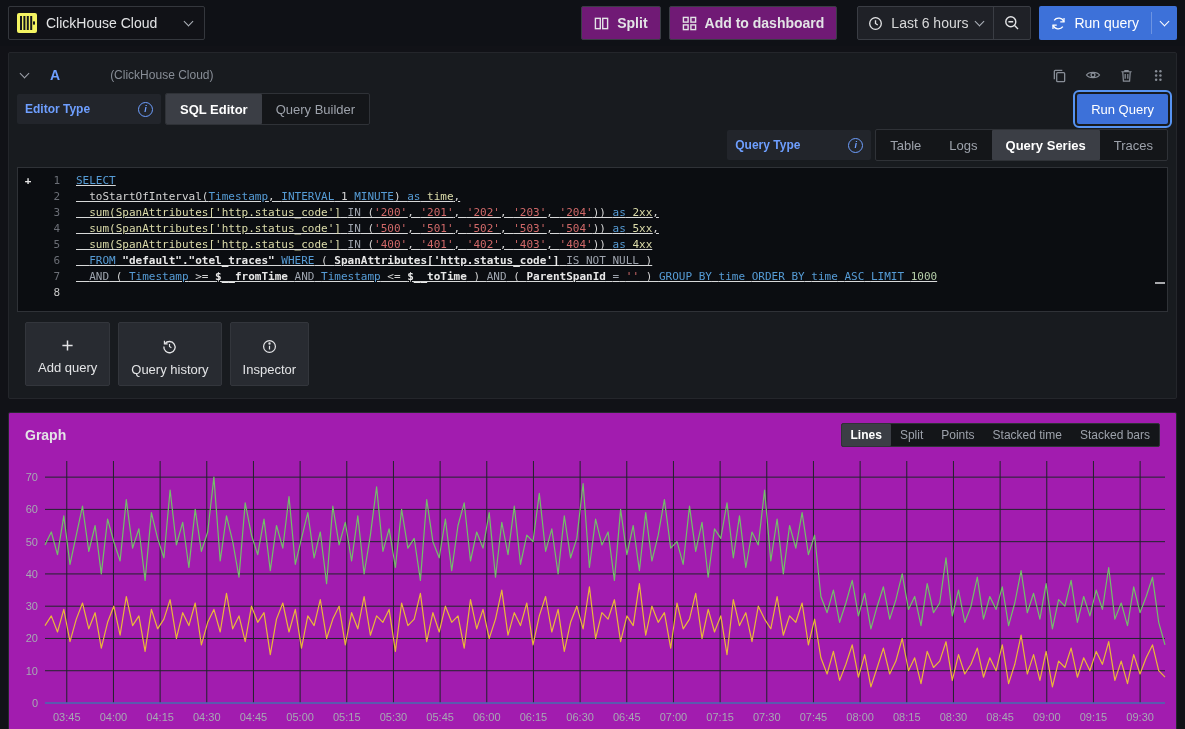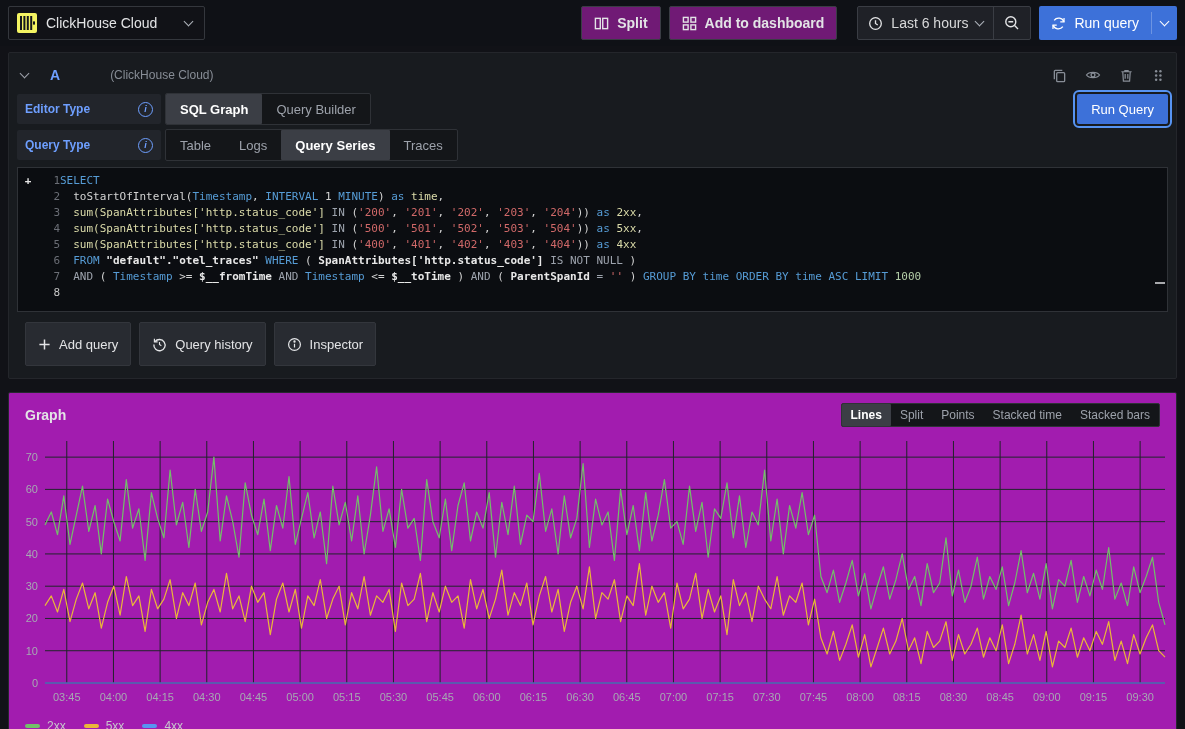--- a/index.html
+++ b/index.html
@@ -32,53 +32,53 @@
 
   
   .card{margin:6px 8px 0;background:#181b1f;border:1px solid #24262b;border-radius:2px;padding:8px;}
   .qheader{display:flex;align-items:center;gap:10px;height:28px;padding:0 4px;color:#9da2ab;}
   .qheader .refid{color:#6e9fff;font-weight:700;font-size:14px;margin-left:12px;}
   .qheader .hint{font-size:12px;color:#878d96;margin-left:40px;}
   .qheader .spacer{flex:1;}
   .qheader .hicons{display:flex;align-items:center;gap:18px;color:#878d96;}
   .qheader .hicons .icon{cursor:pointer;}
 
-  .qrow{display:flex;align-items:center;margin-top:4px;}
+  .qrow{display:flex;align-items:center;margin-top:4px;justify-content:flex-end;}
   .chip{display:flex;align-items:center;justify-content:space-between;width:128px;height:30px;
         background:#22252b;border-radius:2px;padding:0 8px;margin-right:4px;}
   .chip .lbl{color:#6e9fff;font-weight:700;font-size:12px;}
   .infoc{width:13px;height:13px;border:1.3px solid #6e9fff;border-radius:50%;color:#6e9fff;
          font-size:9px;font-weight:700;display:flex;align-items:center;justify-content:center;font-style:italic;}
   .radio{display:flex;align-items:stretch;height:30px;border:1px solid #2f3237;border-radius:2px;background:#141619;}
   .radio .radio-item{display:flex;align-items:center;padding:0 14px;color:#9da2ab;font-size:13px;cursor:pointer;border-radius:1px;}
   .radio .radio-item.active{background:#3b3e45;color:#fff;font-weight:700;}
   .runquery-inline{margin-left:auto;height:30px;padding:0 14px;background:#3d71d9;color:#fff;border:none;
         border-radius:2px;font-weight:500;font-size:13px;cursor:pointer;outline:2px solid #5794f2;outline-offset:2px;
         font-family:"Liberation Sans",sans-serif;}
 
   
   .editor{position:relative;margin-top:6px;border:1px solid #2f3237;background:#0b0d11;height:138px;
           font-family:"DejaVu Sans Mono", monospace;font-size:11px;line-height:16px;padding-top:5px;overflow:hidden;}
   .code-line{display:flex;height:16px;white-space:pre;}
   .code-line .plus{width:20px;text-align:center;color:#e6e6e6;font-weight:700;}
   .code-line .num{width:22px;text-align:right;color:#6b6e76;flex:none;}
   .code-line .num.active{color:#c6c6c6;}
-  .code-line .code{}
+  .code-line .code{margin-left:16px;text-decoration:underline;}
   .tok-kw{color:#569cd6;}
   .tok-str{color:#d16969;}
   .tok-fn{color:#dcdcaa;}
   .tok-op{color:#9da3ad;}
   .tok-num{color:#b5cea8;}
   .tok-pl{color:#d4d4d4;}
   .tok-idb{color:#e8e8e8;font-weight:700;}
   .ov-cursor{position:absolute;right:2px;top:114px;width:10px;height:2px;background:#a8a9ad;}
 
   .qfooter{display:flex;align-items:center;gap:8px;margin:10px 8px 4px;}
-  .f-btn{display:flex;align-items:center;gap:8px;height:30px;padding:6px 12px;background:#282b31;
-         border:1px solid #33363c;border-radius:2px;color:#e3e4e6;font-weight:500;font-size:13px;cursor:pointer;}
+  .f-btn{display:flex;align-items:center;gap:8px;height:30px;padding:16px 12px;background:#282b31;
+         border:1px solid #33363c;border-radius:2px;color:#e3e4e6;font-weight:500;font-size:13px;cursor:pointer;flex-direction:column;}
   .f-btn .icon{color:#cfd1d5;}
 
   
   .graph-card{margin:13px 8px 0;background:#a21caf;border:1px solid #26282e;border-radius:2px;padding:8px 8px 6px;height:341px;box-sizing:border-box;}
   .graph-head{display:flex;align-items:center;justify-content:space-between;padding:2px 8px 0;}
   .graph-title{font-weight:700;font-size:14px;color:#e3e4e6;}
   .radio.small{height:22px;}
   .radio.small .radio-item{padding:7px 9px;font-size:12px;}
   .chart-wrap{margin-top:4px;}
   .legend{display:flex;align-items:center;gap:18px;padding:4px 2px 0 8px;}
@@ -203,21 +203,21 @@
       </span>
     </span>
   </div>
 
   <div class="qrow">
     <div class="chip">
       <span class="lbl">Editor Type</span>
       <span class="infoc">i</span>
     </div>
     <div class="radio" id="editor-type-radio">
-        <div class="radio-item active">SQL Graph</div>
+        <div class="radio-item active">SQL Editor</div>
         <div class="radio-item">Query Builder</div>
       </div>
     <button class="runquery-inline">Run Query</button>
   </div>
 
   <div class="qrow">
     <div class="chip">
       <span class="lbl">Query Type</span>
       <span class="infoc">i</span>
     </div>

